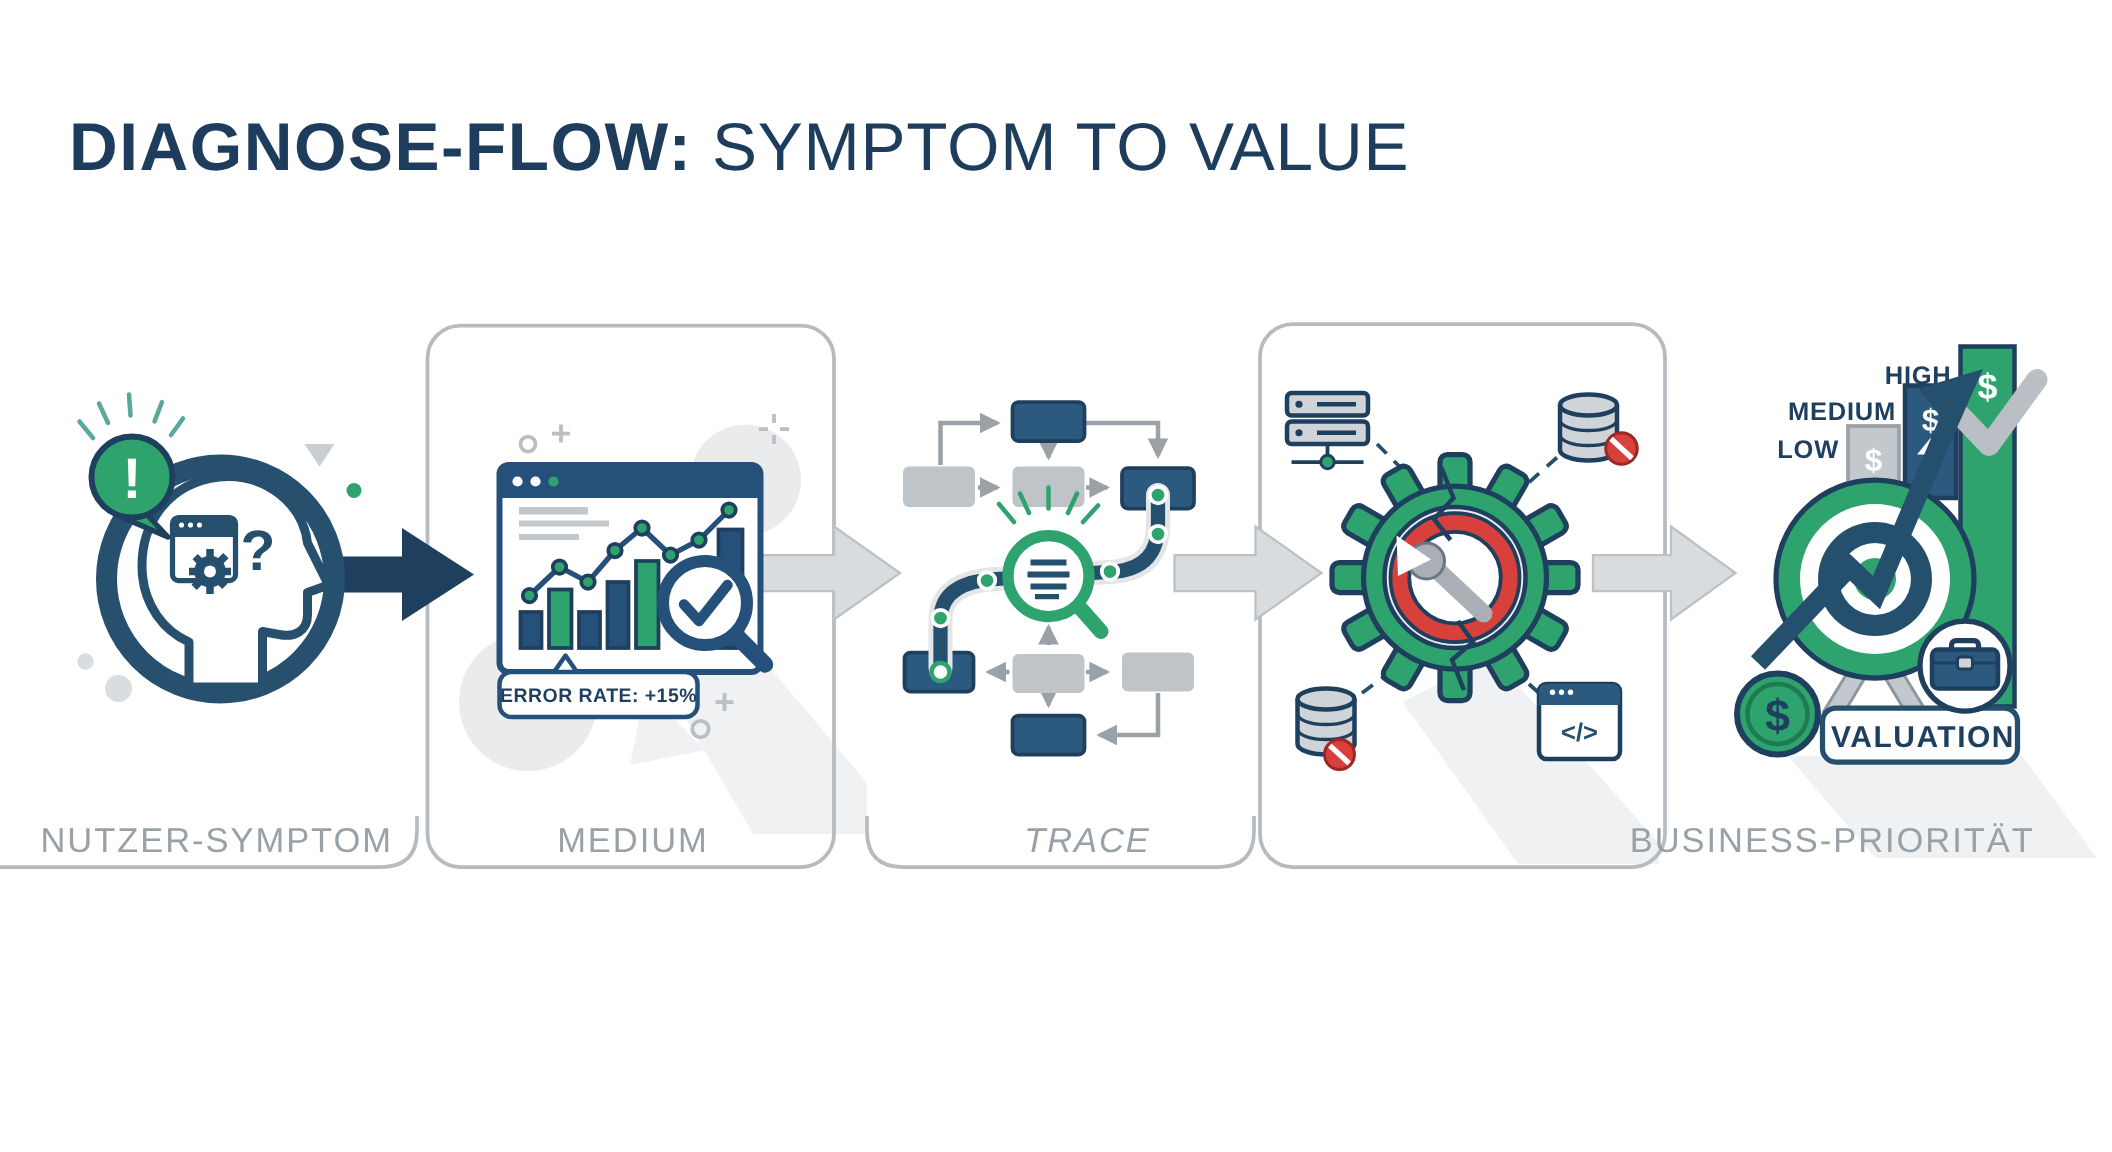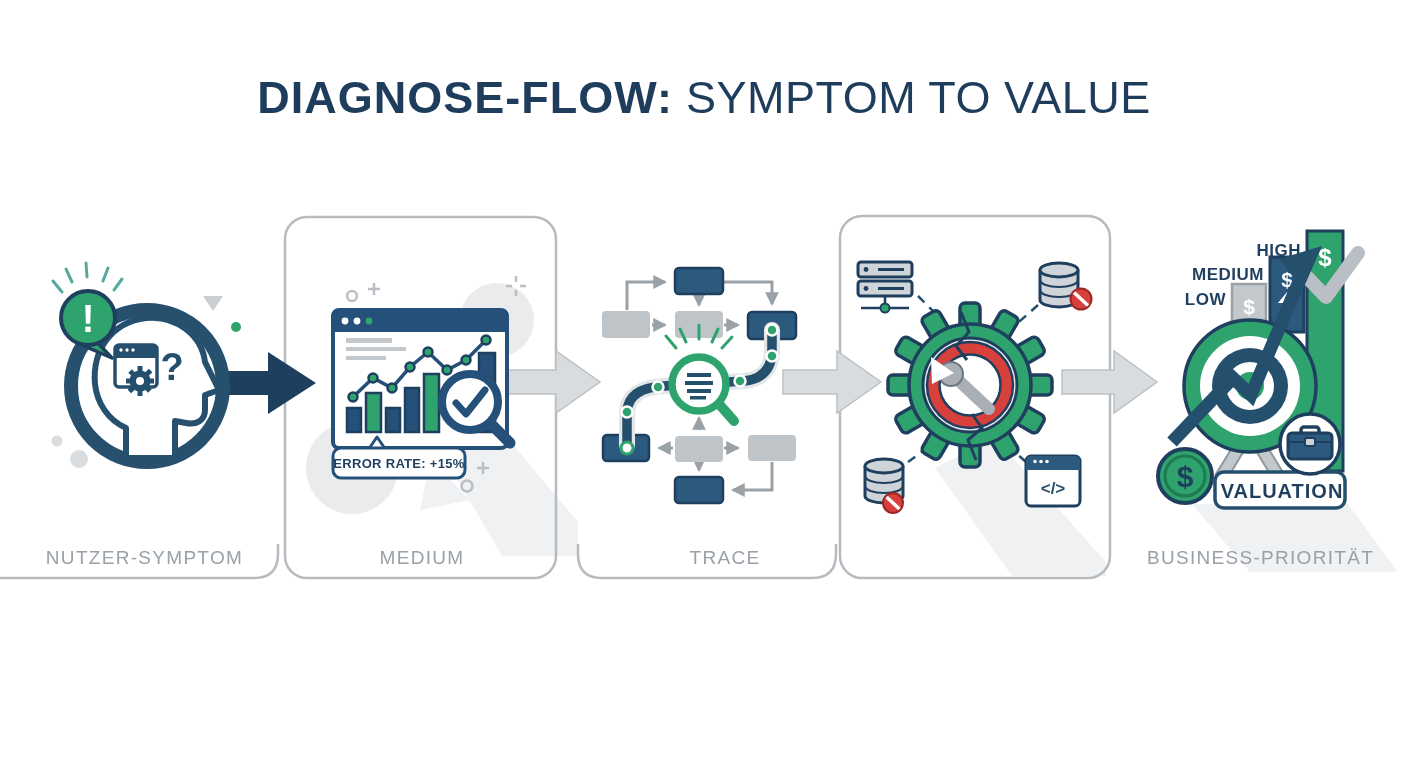--- a/index.html
+++ b/index.html
@@ -1,29 +1,29 @@
 <!DOCTYPE html>
 <html><head>
 <meta charset="utf-8">
 <style>
   html,body{margin:0;padding:0;background:#ffffff;}
   .canvas{
     position:relative;width:1408px;height:768px;background:#ffffff;
     overflow:hidden;font-family:"Liberation Sans",sans-serif;
   }
   .title{
-    position:absolute;top:72px;left:0;right:0;text-align:center;
-    font-size:45px;color:#1e3c5c;letter-spacing:.5px;white-space:nowrap;
+    position:absolute;top:72px;left:0;right:0;
+    font-size:45px;color:#1e3c5c;letter-spacing:.5px;white-space:nowrap;padding-left:46px;
   }
   .title .bold{font-weight:800;letter-spacing:1px;}
   .title .reg{font-weight:500;}
   .artwork{position:absolute;left:0;top:0;}
   .stage-label{
     position:absolute;top:547px;height:24px;text-align:center;
-    font-size:19px;color:#98a0a8;letter-spacing:1.3px;font-weight:400;
+    font-size:23px;color:#98a0a8;letter-spacing:1.3px;font-weight:400;
   }
   svg text{font-family:"Liberation Sans",sans-serif;}
 </style>
 </head>
 <body>
 
 <div class="canvas">
 
   <div class="title">
     <span class="bold">DIAGNOSE-FLOW:</span>
@@ -342,16 +342,16 @@
         <rect x="1301" y="427" width="18" height="11" rx="3" fill="none" stroke="#1f3f5f" stroke-width="3.5"></rect>
         <rect x="1288" y="433" width="44" height="26" rx="4" fill="#2b5a7e" stroke="#1f3f5f" stroke-width="3"></rect>
         <line x1="1288" y1="442" x2="1332" y2="442" stroke="#1f3f5f" stroke-width="2"></line>
         <rect x="1305" y="438" width="10" height="8" rx="2" fill="#cfd4d8" stroke="#1f3f5f" stroke-width="2"></rect>
       </g>
     </g>
   </svg>
 
   <div class="stage-label" style="left:3px;width:283px;">NUTZER-SYMPTOM</div>
   <div class="stage-label" style="left:282px;width:280px;">MEDIUM</div>
-  <div class="stage-label" style="left:557px;width:336px;">TRACE</div>
-  <div class="stage-label" style="left:1113px;width:295px;">BUSINESS-PRIORITÄT</div>
+  <div class="stage-label" style="left:557px;width:336px;font-style:italic;">TRACE</div>
+  <div class="stage-label" style="left:1074px;width:295px;">BUSINESS-PRIORITÄT</div>
 
 </div>
 
 </body></html>

